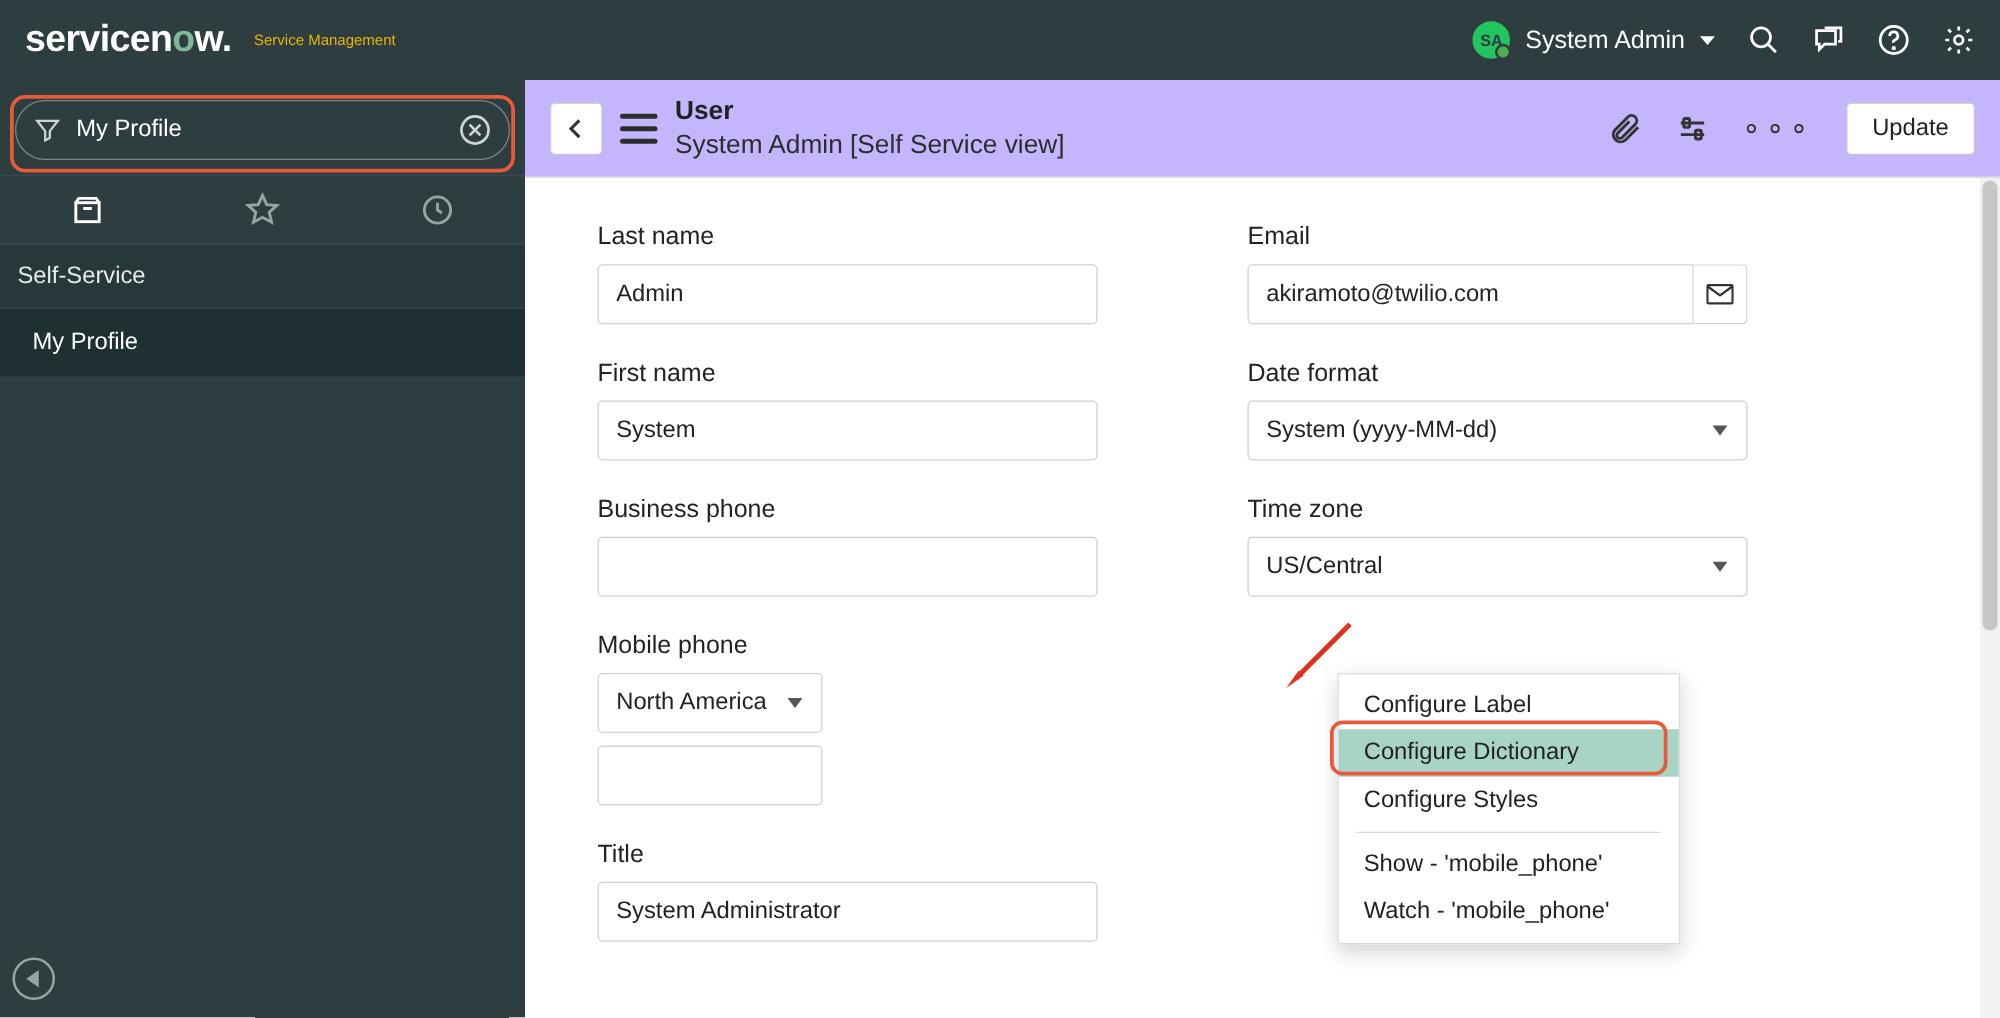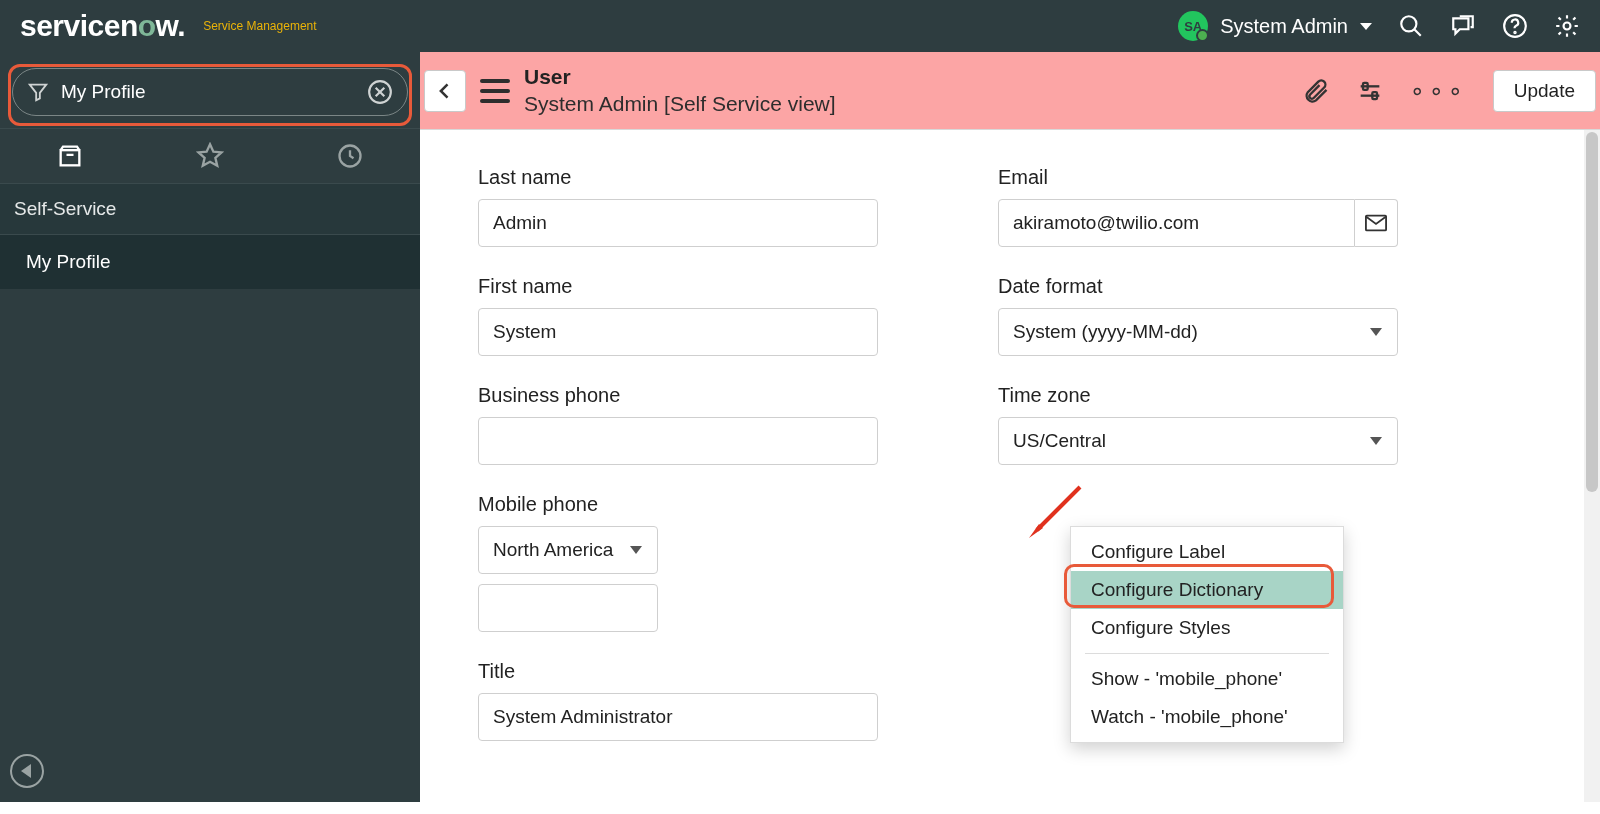--- a/index.html
+++ b/index.html
@@ -1,20 +1,20 @@
 <!DOCTYPE html>
 <html><head>
 <meta charset="utf-8">
 <style>
   * { box-sizing: border-box; margin: 0; padding: 0; font-family: -apple-system, "Helvetica Neue", Arial, sans-serif; }
   html, body { width: 1600px; height: 814px; overflow: hidden; background: #fff; }
 
   
   .banner {
-    height: 52px; background: #2e3d40; display: flex; align-items: center;
+    height: 64px; background: #2e3d40; display: flex; align-items: center;
     padding: 0 20px; color: #fff;
   }
   .logo { font-size: 30px; font-weight: 700; letter-spacing: -0.5px; margin-right: 18px; }
   .logo .o { color: #7fb798; }
   .product { font-size: 12px; font-weight: 400; color: #eab308; }
   .banner-right { margin-left: auto; display: flex; align-items: center; gap: 26px; }
   .avatar-wrap { display: flex; align-items: center; gap: 12px; cursor: pointer; }
   .avatar {
     width: 30px; height: 30px; border-radius: 50%; background: #22c55e; color: #2e3d40;
     font-size: 13px; font-weight: 600; display: flex; align-items: center; justify-content: center;
@@ -55,22 +55,22 @@
   .collapse-btn {
     position: absolute; left: 10px; bottom: 14px; width: 34px; height: 34px;
     border: 2px solid #9aa3a3; border-radius: 50%; display: flex; align-items: center; justify-content: center;
     cursor: pointer;
   }
   .collapse-btn::before { content: ""; width: 0; height: 0; border-top: 7px solid transparent; border-bottom: 7px solid transparent; border-right: 10px solid #9aa3a3; margin-right: 2px; }
 
   
   .main { flex: 1; display: flex; flex-direction: column; background: #fff; position: relative; }
   .form-header {
-    height: 78px; background: #fca5a5; border-bottom: 1px solid #d9d9d9;
-    display: flex; align-items: center; padding: 0 4px; gap: 14px;
+    height: 78px; background: #c4b5fd; border-bottom: 1px solid #d9d9d9;
+    display: flex; align-items: center; padding: 0 20px; gap: 14px;
   }
   .back-btn {
     width: 42px; height: 42px; border: 1px solid #c9c9c9; border-radius: 4px; background: #fff;
     display: flex; align-items: center; justify-content: center; cursor: pointer;
   }
   .back-btn svg { width: 20px; height: 20px; stroke: #333; stroke-width: 3; fill: none; }
   .hamburger { width: 30px; height: 24px; display: flex; flex-direction: column; justify-content: space-between; cursor: pointer; }
   .hamburger span { height: 4px; background: #2d2d2d; border-radius: 2px; }
   .title-block { display: flex; flex-direction: column; line-height: 1.25; }
   .title-block .t1 { font-size: 21px; font-weight: 600; color: #222; }

